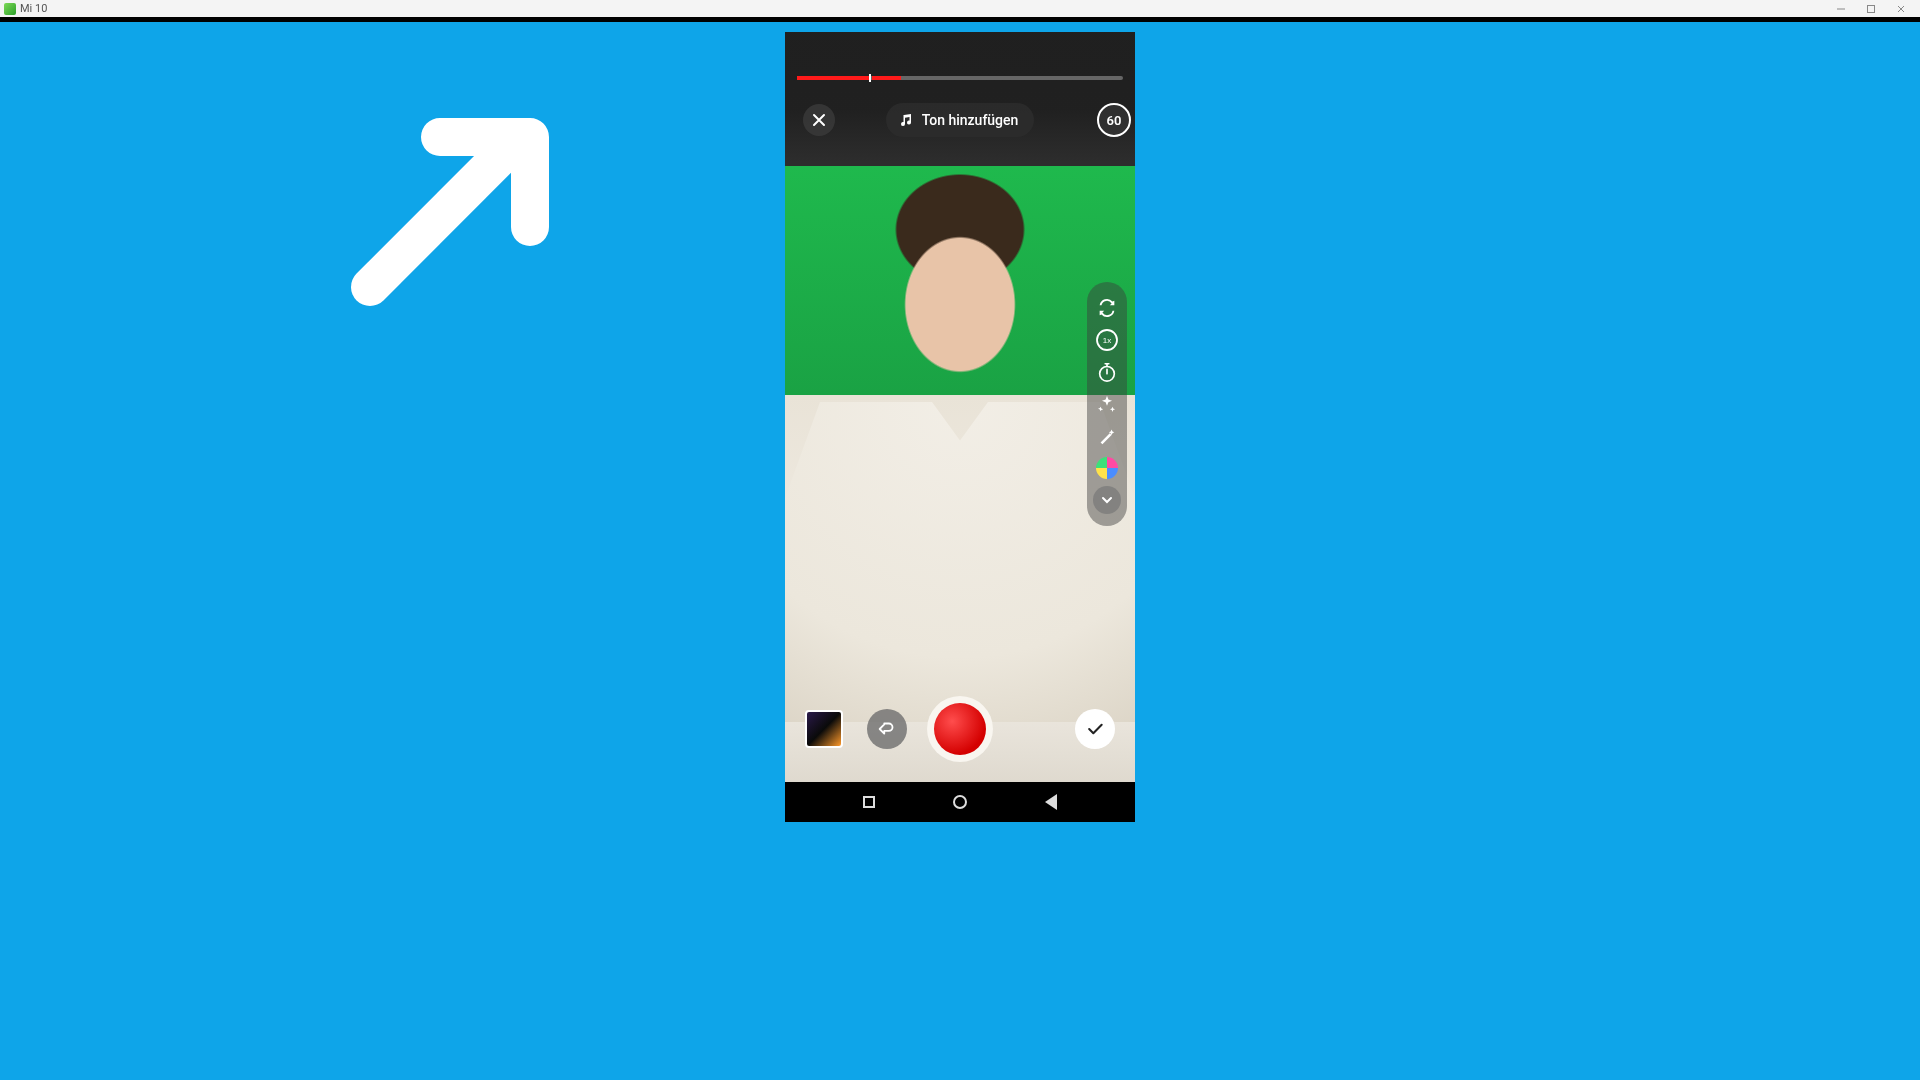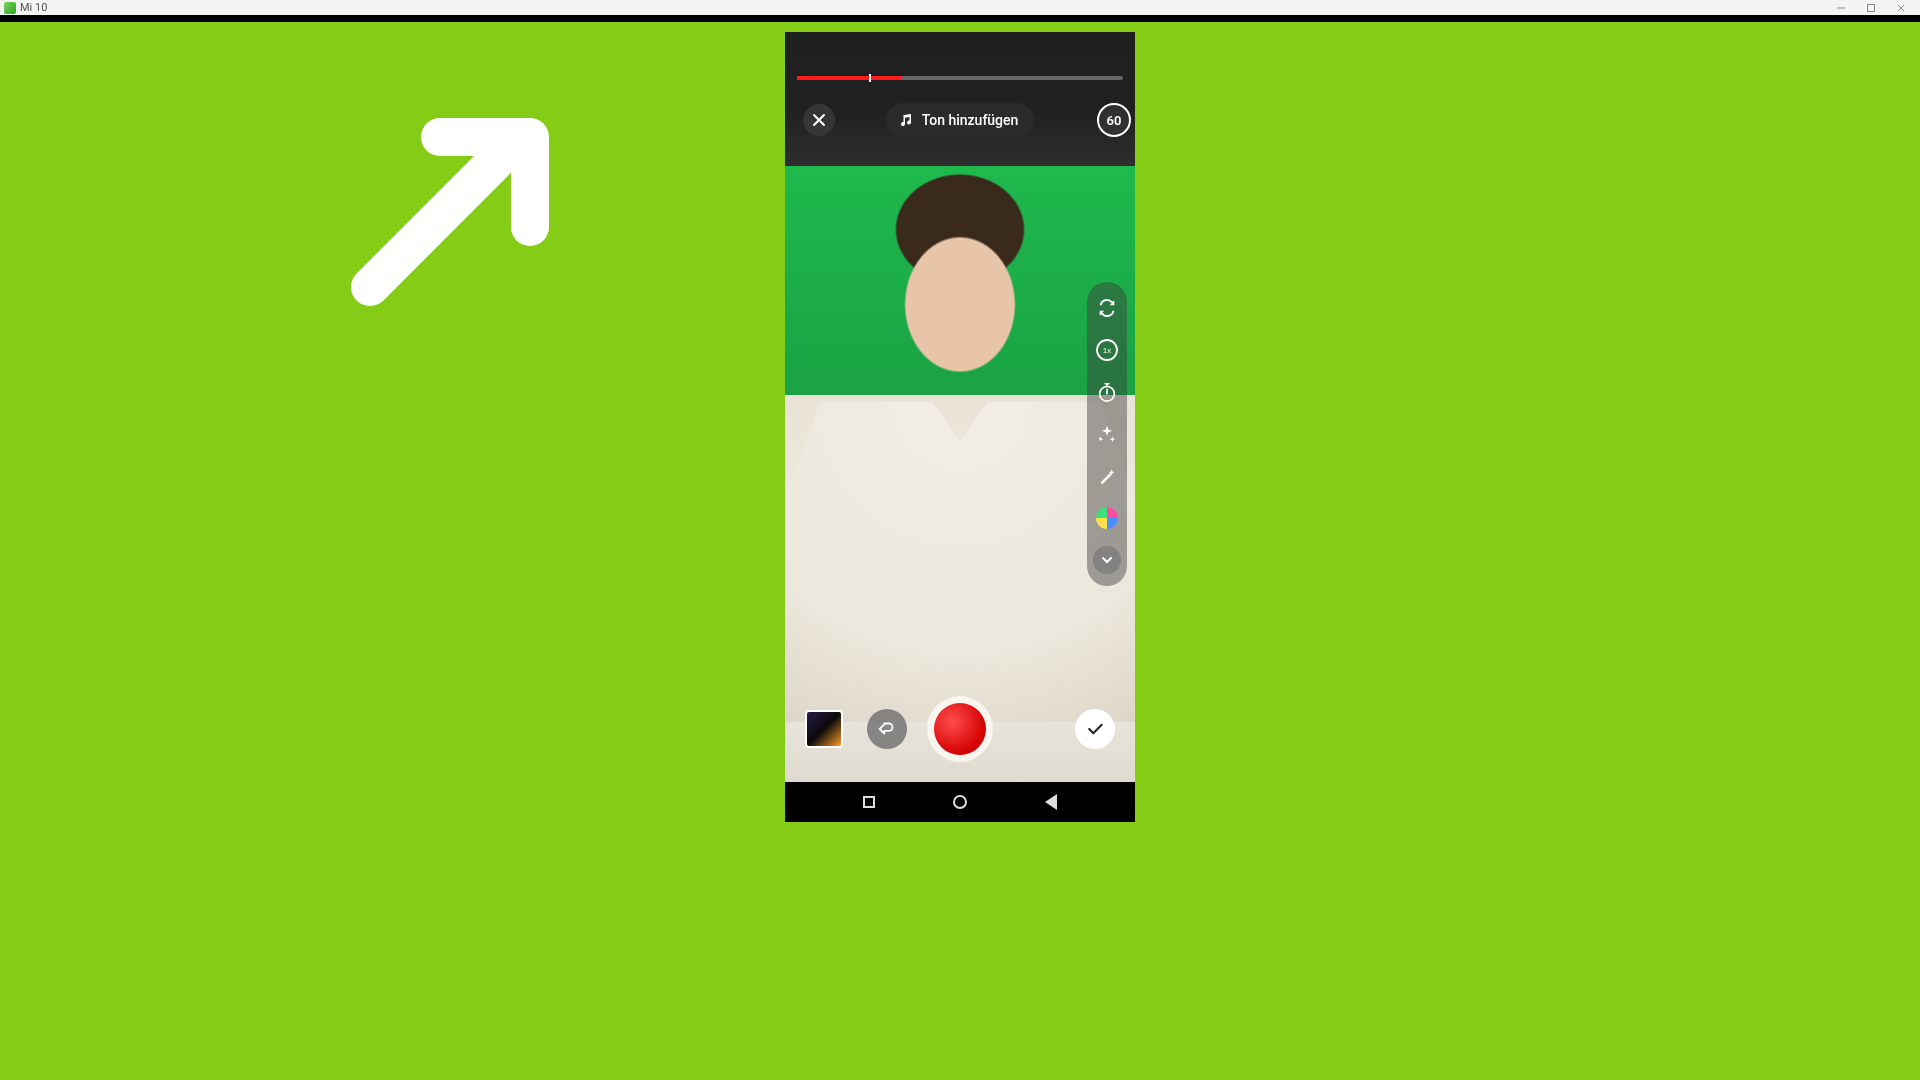--- a/index.html
+++ b/index.html
@@ -13,21 +13,21 @@
   
   .window {
     position: absolute;
     inset: 0;
     display: flex;
     flex-direction: column;
   }
   .titlebar {
     height: 22px;
     background: #f4f4f4;
-    border-bottom: 7px solid #000000;
+    border-bottom: 5px solid #000000;
     display: flex;
     align-items: center;
     padding: 0 4px;
     font-size: 11px;
     color: #555;
   }
   .titlebar .app-icon {
     width: 12px; height: 12px;
     background: linear-gradient(135deg,#7ed957,#2aa02a);
     border-radius: 2px;
@@ -35,21 +35,21 @@
   }
   .titlebar .spacer { flex: 1; }
   .titlebar .win-btn {
     width: 30px; height: 18px;
     display: flex; align-items: center; justify-content: center;
     color: #888;
   }
 
   .stage {
     flex: 1;
-    background: #84cc16;
+    background: #0ea5e9;
     position: relative;
     overflow: hidden;
   }
 
   
   .arrow-annot {
     position: absolute;
     left: 330px;
     top: 85px;
     width: 220px;
@@ -173,21 +173,21 @@
   .tool-rail {
     position: absolute;
     right: 8px;
     top: 250px;
     width: 40px;
     background: rgba(60,60,60,0.45);
     border-radius: 20px;
     display: flex;
     flex-direction: column;
     align-items: center;
-    gap: 14px;
+    gap: 4px;
     padding: 12px 0;
   }
   .tool-btn {
     width: 28px; height: 28px;
     display: flex; align-items: center; justify-content: center;
     color: #fff;
   }
   .tool-filters {
     background: conic-gradient(#ff4aa3 0 90deg,#4a8dff 90deg 180deg,#ffe24a 180deg 270deg,#3ce07a 270deg 360deg);
     width: 22px; height: 22px; border-radius: 50%;

